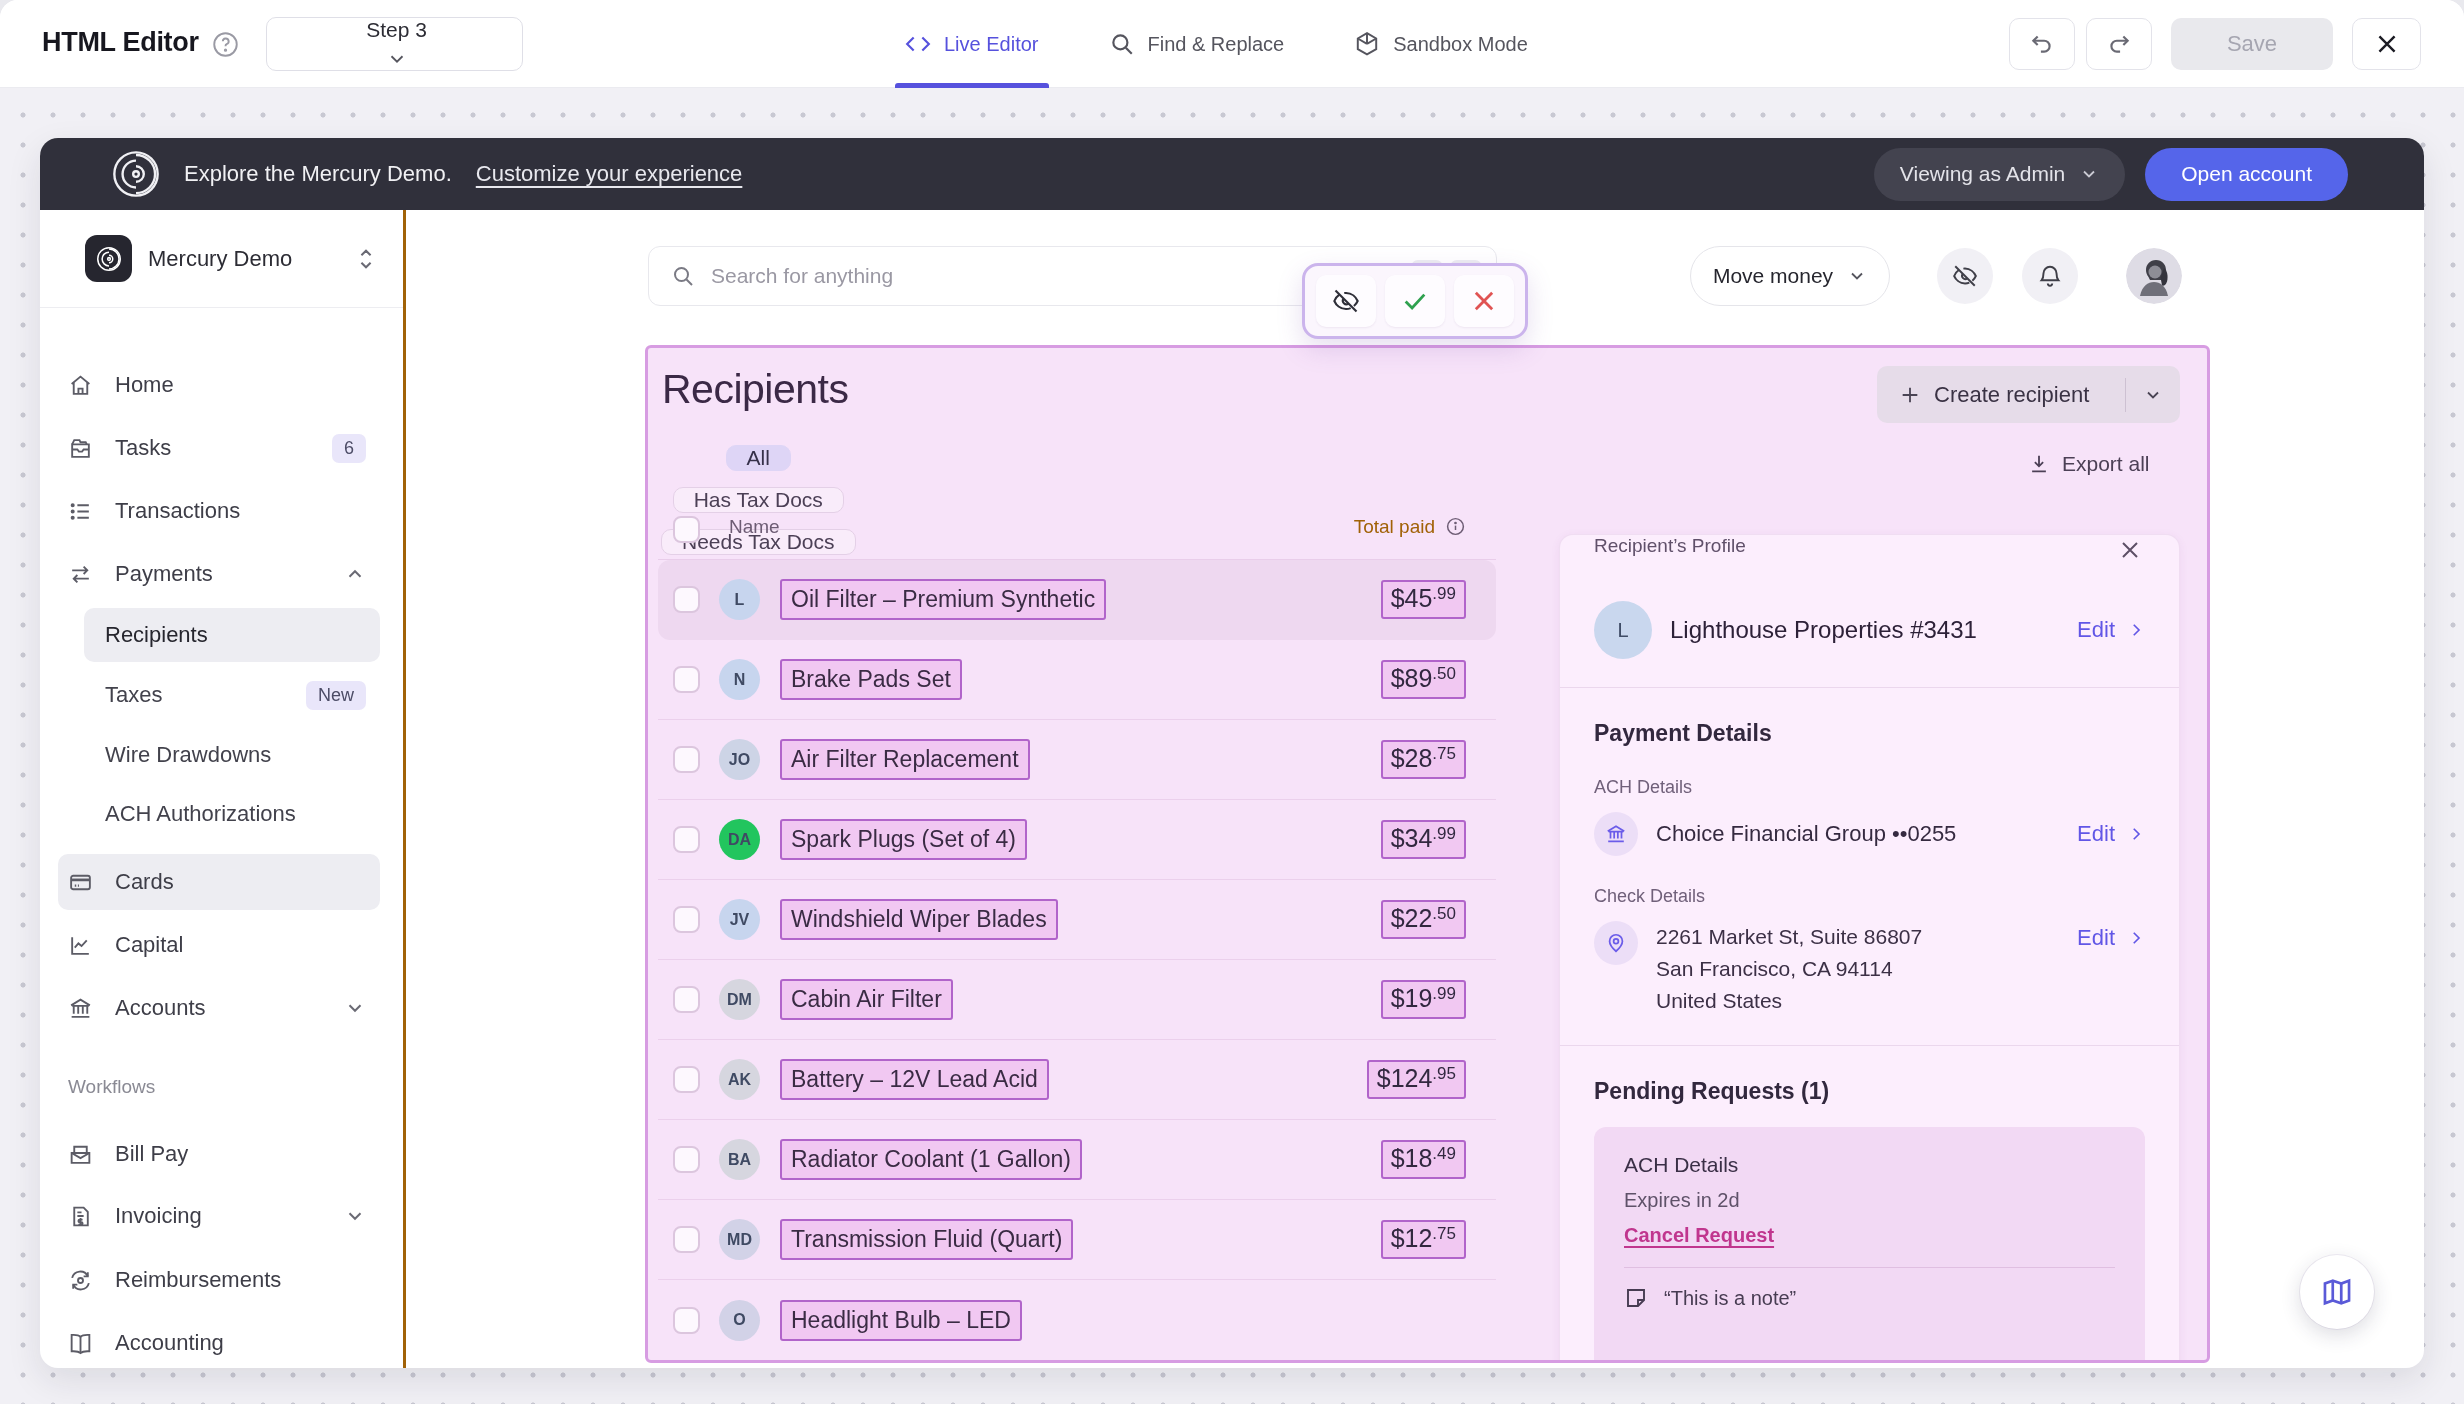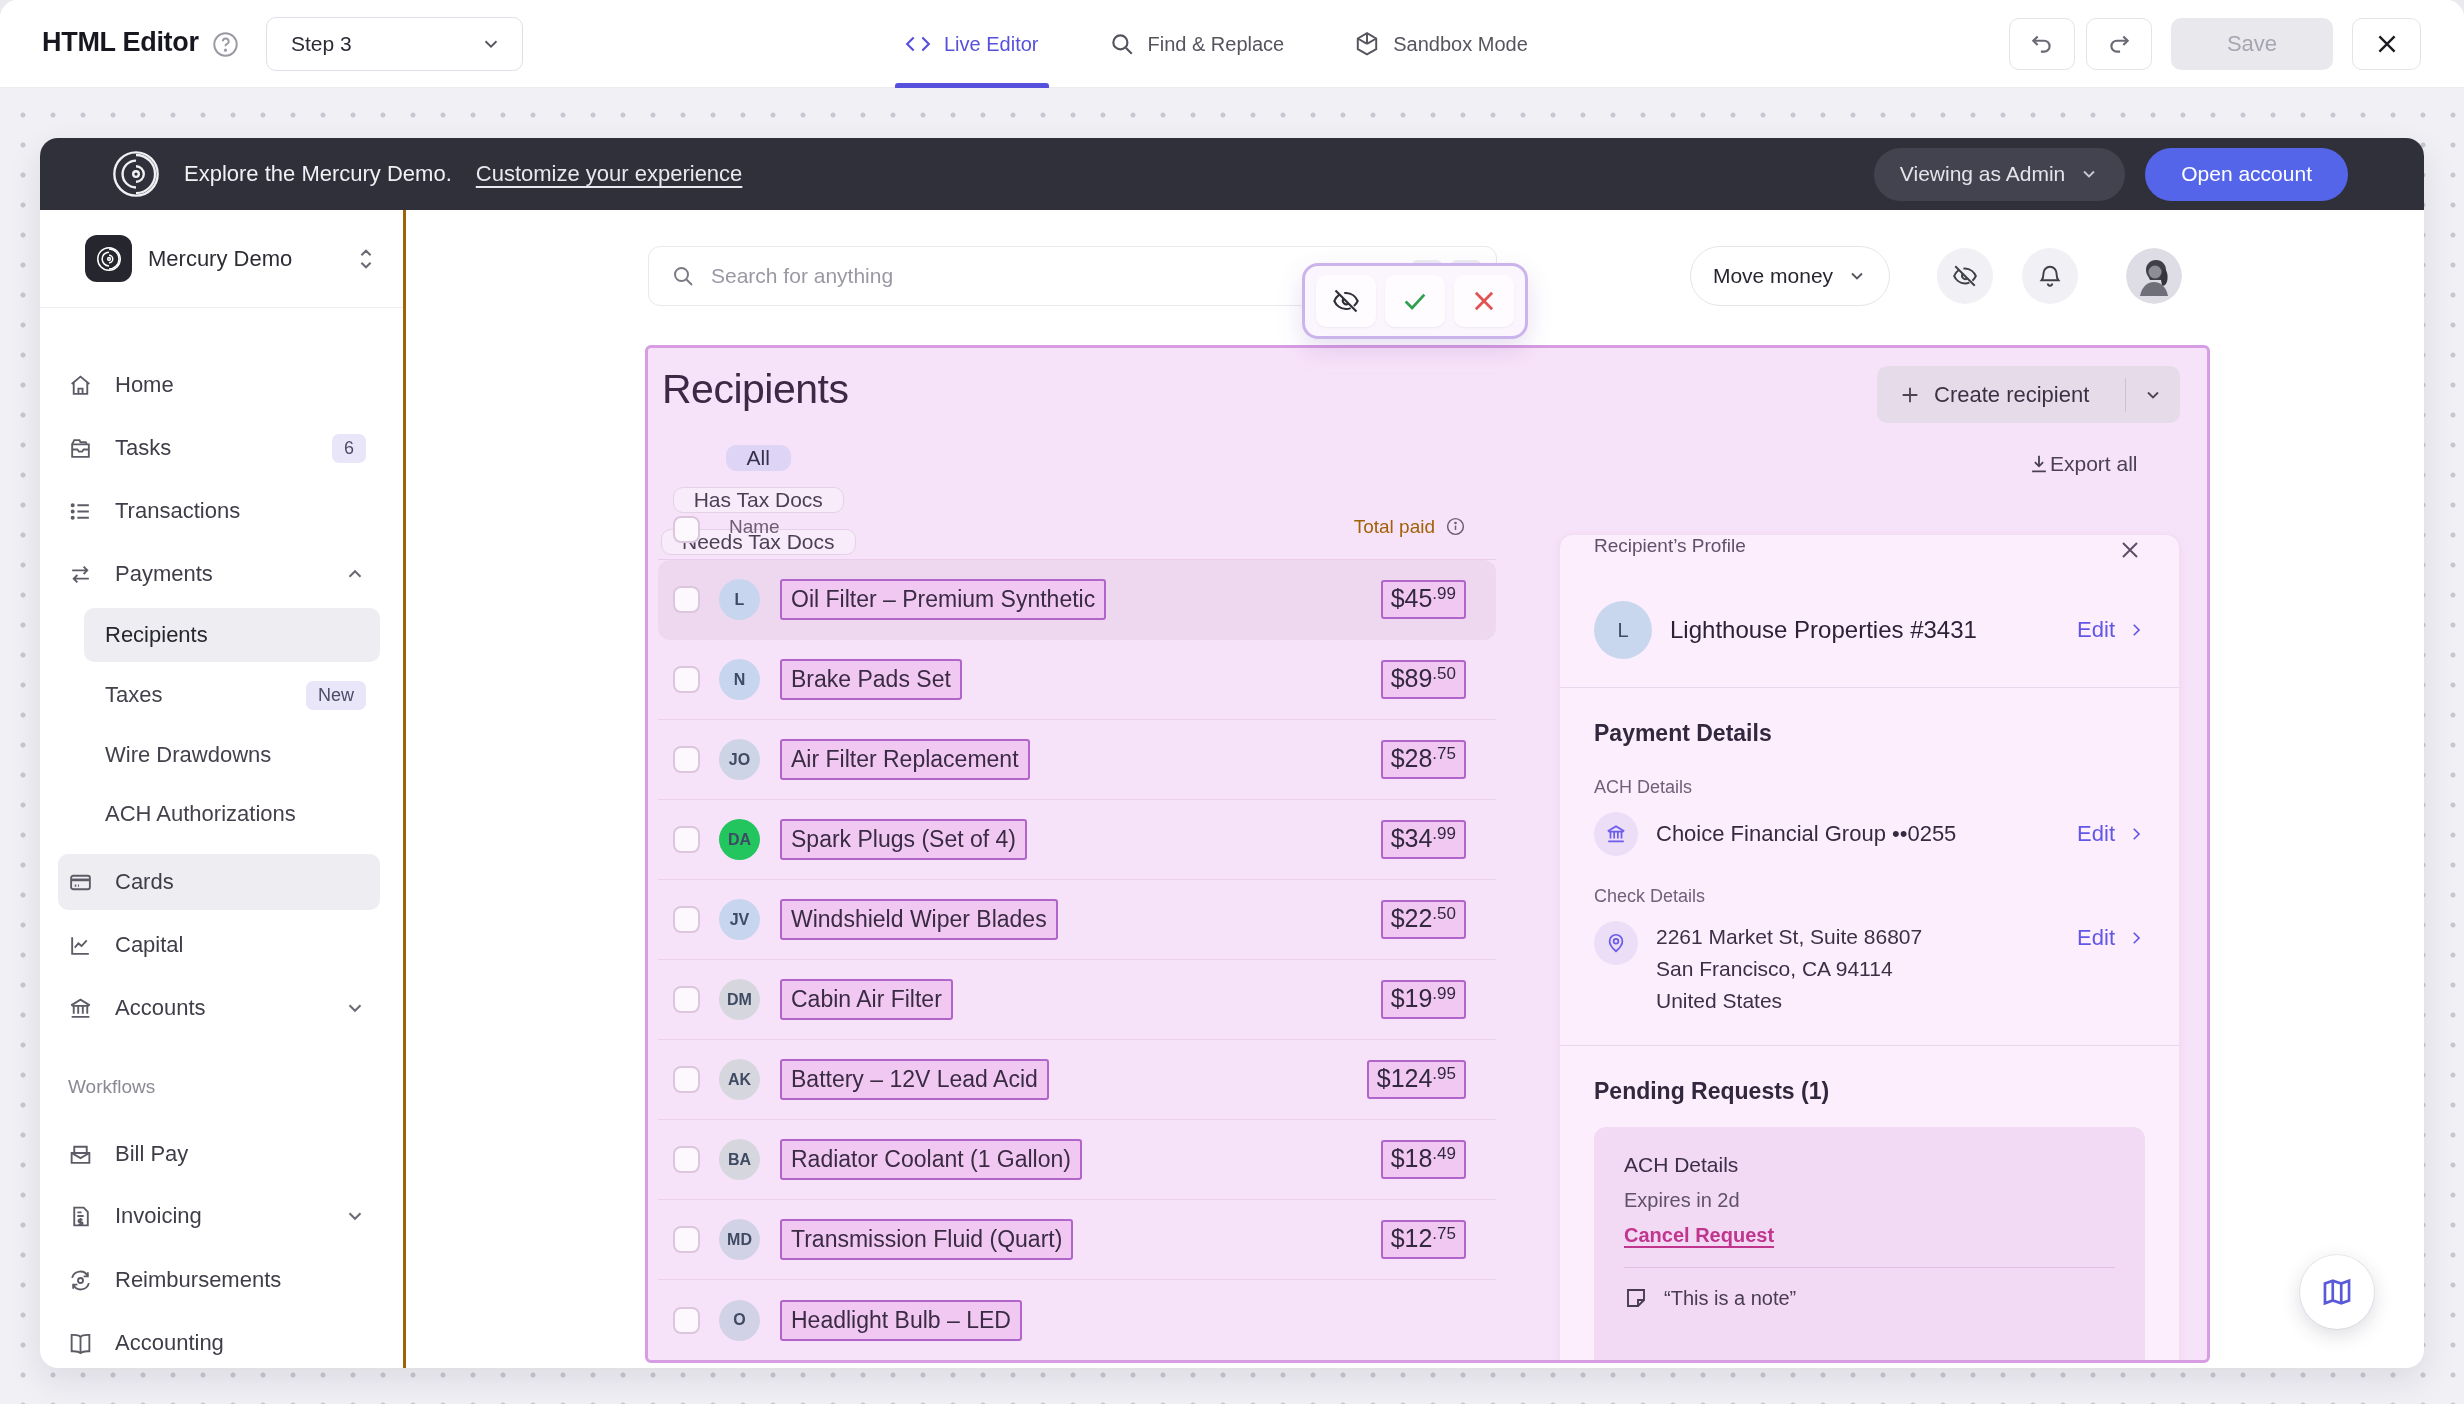--- a/index.html
+++ b/index.html
@@ -4,21 +4,21 @@
 <style>
   * { margin:0; padding:0; box-sizing:border-box; }
   html,body { width:2464px; height:1404px; background:#e9e9ee; }
   body { font-family:"Liberation Sans","DejaVu Sans",sans-serif; }
   #page { position:relative; width:2464px; height:1404px; background:#fff; border-radius:18px 18px 0 0; overflow:hidden; }
 
   
   .topbar { position:absolute; left:0; top:0; width:2464px; height:88px; background:#fff; border-bottom:1px solid #ebebf0; z-index:50; }
   .tb-title { position:absolute; left:42px; top:27px; font-size:27px; font-weight:700; color:#17171f; letter-spacing:-0.3px; }
   .help-ic { position:absolute; left:212px; top:31px; width:27px; height:27px; color:#9a9aa4; }
-  .step-select { position:absolute; left:266px; top:17px; width:257px; height:54px; border:1.5px solid #dfdfe7; border-radius:10px; display:flex; align-items:center; justify-content:space-between; padding:0 20px 0 24px; background:#fff; cursor:pointer; }
+  .step-select { position:absolute; left:266px; top:17px; width:257px; height:54px; border:1.5px solid #dfdfe7; border-radius:10px; display:flex; align-items:center; justify-content:space-between; padding:0 20px 0 24px; background:#fff; cursor:pointer;flex-direction:column; }
   .step-select span { font-size:21px; color:#2c2c34; }
   .tb-tabs { position:absolute; left:905px; top:0; height:88px; display:flex; gap:70px; align-items:center; }
   .tb-tab { position:relative; height:88px; display:flex; align-items:center; gap:13px; font-size:20px; color:#55555e; cursor:pointer; }
   .tb-tab .t-ic { width:26px; height:26px; display:inline-flex; }
   .tb-tab.active { color:#5651dd; font-weight:500; }
   .tb-tab.active::after { content:""; position:absolute; left:-10px; right:-10px; bottom:0; height:5px; background:#5651dd; border-radius:3px 3px 0 0; }
   .tb-right { position:absolute; right:43px; top:18px; display:flex; gap:11px; align-items:center;margin-left:18px; }
   .sq-btn { width:66px; height:52px; border:1.5px solid #e3e3ea; border-radius:10px; background:#fff; display:flex; align-items:center; justify-content:center; color:#6a6a74; cursor:pointer; }
   .save-btn { width:162px; height:52px; border:none; border-radius:10px; background:#e9e9ed; color:#a6a6b1; font-size:22px; font-weight:500; margin:0 8px; }
   .close-btn { width:69px; height:52px; border:1.5px solid #e3e3ea; border-radius:10px; background:#fff; display:flex; align-items:center; justify-content:center; color:#1c1c24; cursor:pointer; }
@@ -81,21 +81,21 @@
   .create-btn { position:absolute; left:1229px; top:18px; width:303px; height:57px; background:#e6dce9; border-radius:10px; display:flex; align-items:center; color:#3a3244; cursor:pointer; }
   .create-btn .cplus { width:22px; height:22px; margin-left:22px; color:#4a4454; }
   .create-btn .clabel { font-size:22px; margin-left:13px; }
   .create-btn .cdiv { width:1px; height:34px; background:rgba(60,30,70,0.14); margin-left:auto; }
   .create-btn .ccar { width:54px; display:flex; justify-content:center; color:#4a4454; }
   .filters { position:absolute; left:13px; top:97px; display:flex; align-items:center; gap:16px; height:48px;flex-direction:column; }
   .fpill { height:48px; border-radius:10px; display:flex; align-items:center; padding:0 20px; font-size:21px; color:#4c4056; background:#f9ecfa; border:1.5px solid #e4d0e7; cursor:pointer; }
   .fpill.active { background:#ded5f6; border-color:#ded5f6; color:#36314a; }
   .fsep { width:1px; height:36px; background:#dcc3e0; }
   .fbtn { width:52px; height:48px; border-radius:10px; background:#f9ecfa; border:1.5px solid #e4d0e7; display:flex; align-items:center; justify-content:center; color:#4c4056; cursor:pointer; }
-  .export { position:absolute; left:1380px; top:104px; display:flex; align-items:center; gap:0; font-size:21px; color:#4c4056; cursor:pointer; }
+  .export { position:absolute; left:1380px; top:104px; display:flex; align-items:center; gap:12px; font-size:21px; color:#4c4056; cursor:pointer; }
 
   .thead { position:absolute; left:10px; top:168px; width:838px; height:44px; display:flex; align-items:flex-start; border-bottom:1px solid rgba(150,70,150,0.14); }
   .thead .h-name { font-size:19px; color:#6d5c74; margin-left:29px; }
   .thead .h-paid { margin-left:auto; font-size:19px; color:#a16207; }
   .thead .h-info { width:21px; height:21px; color:#6d5c74; margin:0 30px 0 10px; }
   .cbox { width:27px; height:27px; border:2px solid #dcc6de; border-radius:8px; background:#fdf8fe; flex:0 0 auto; cursor:pointer; }
   .thead .cbox { margin-left:15px; }
 
   .rows { position:absolute; left:10px; top:212px; width:838px; }
   .trow { position:relative; height:80px; display:flex; align-items:center; border-bottom:1px solid rgba(150,70,150,0.12); }

